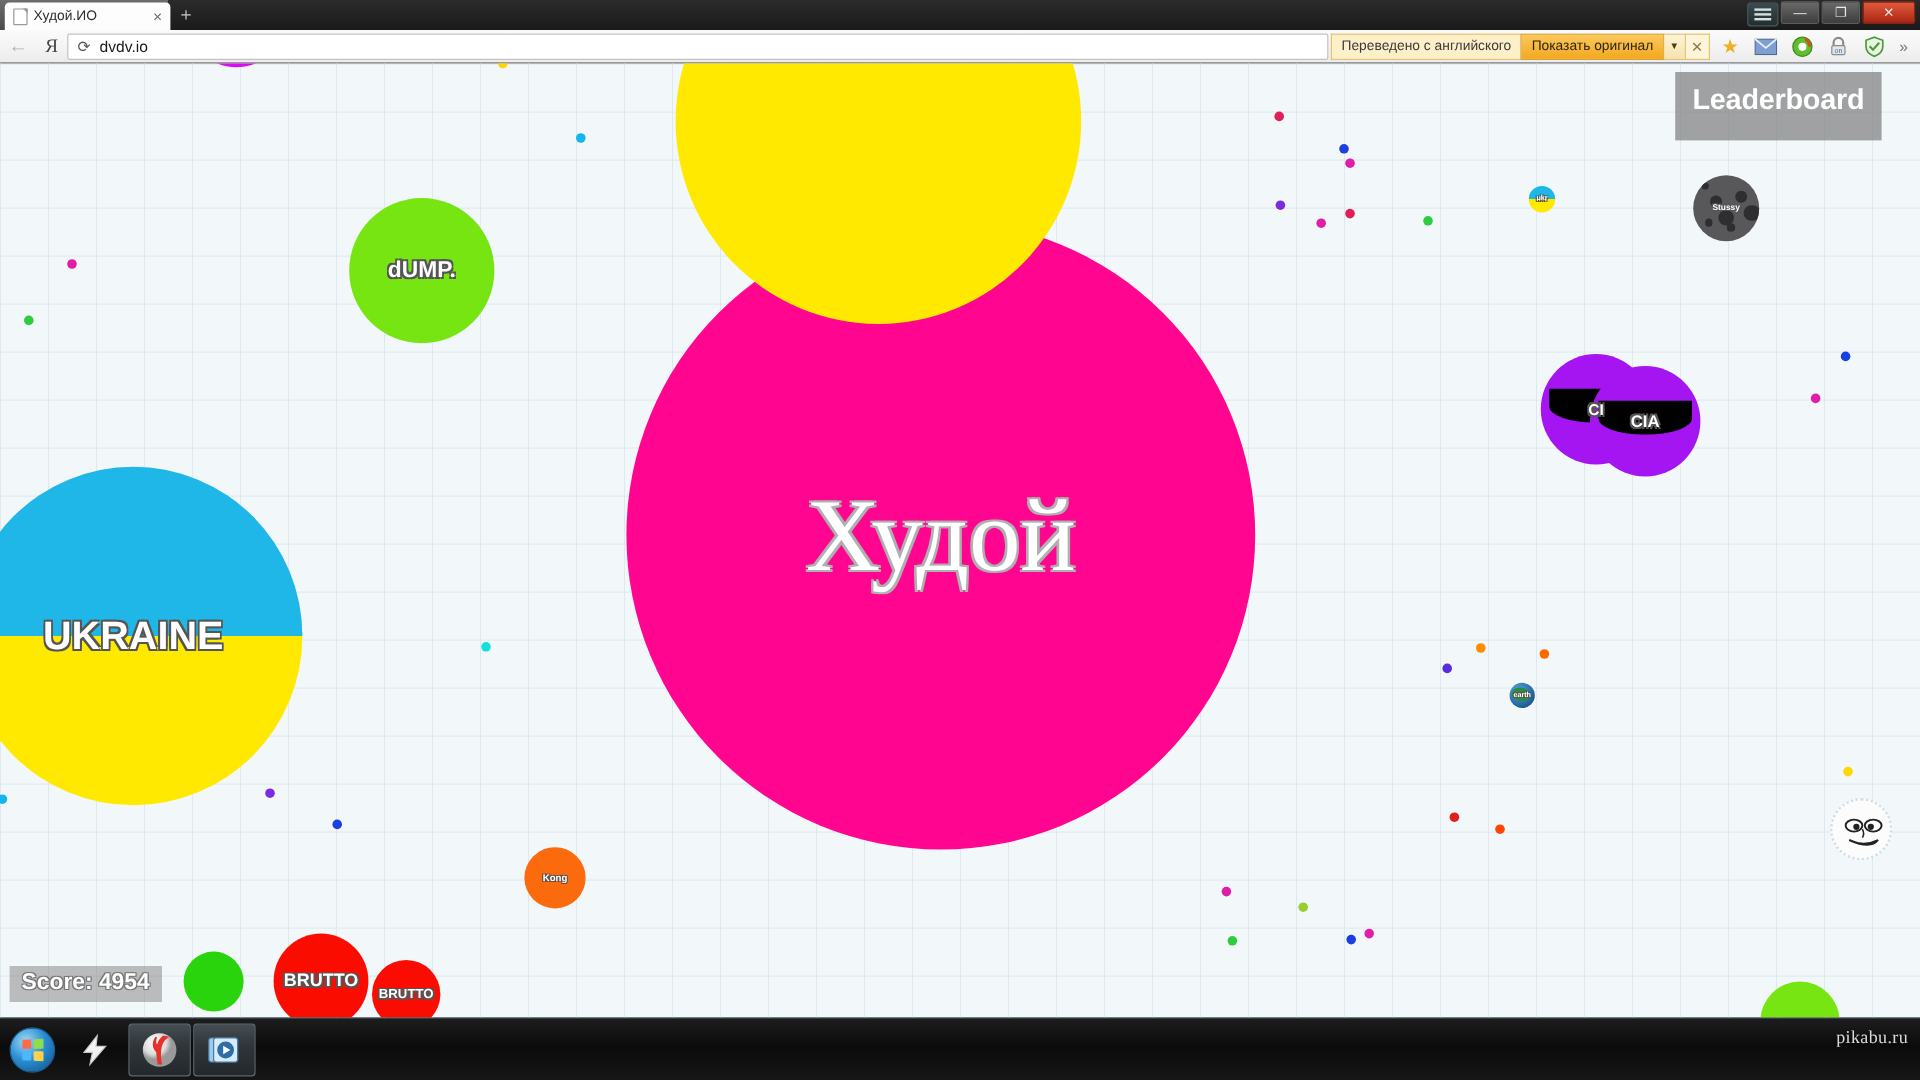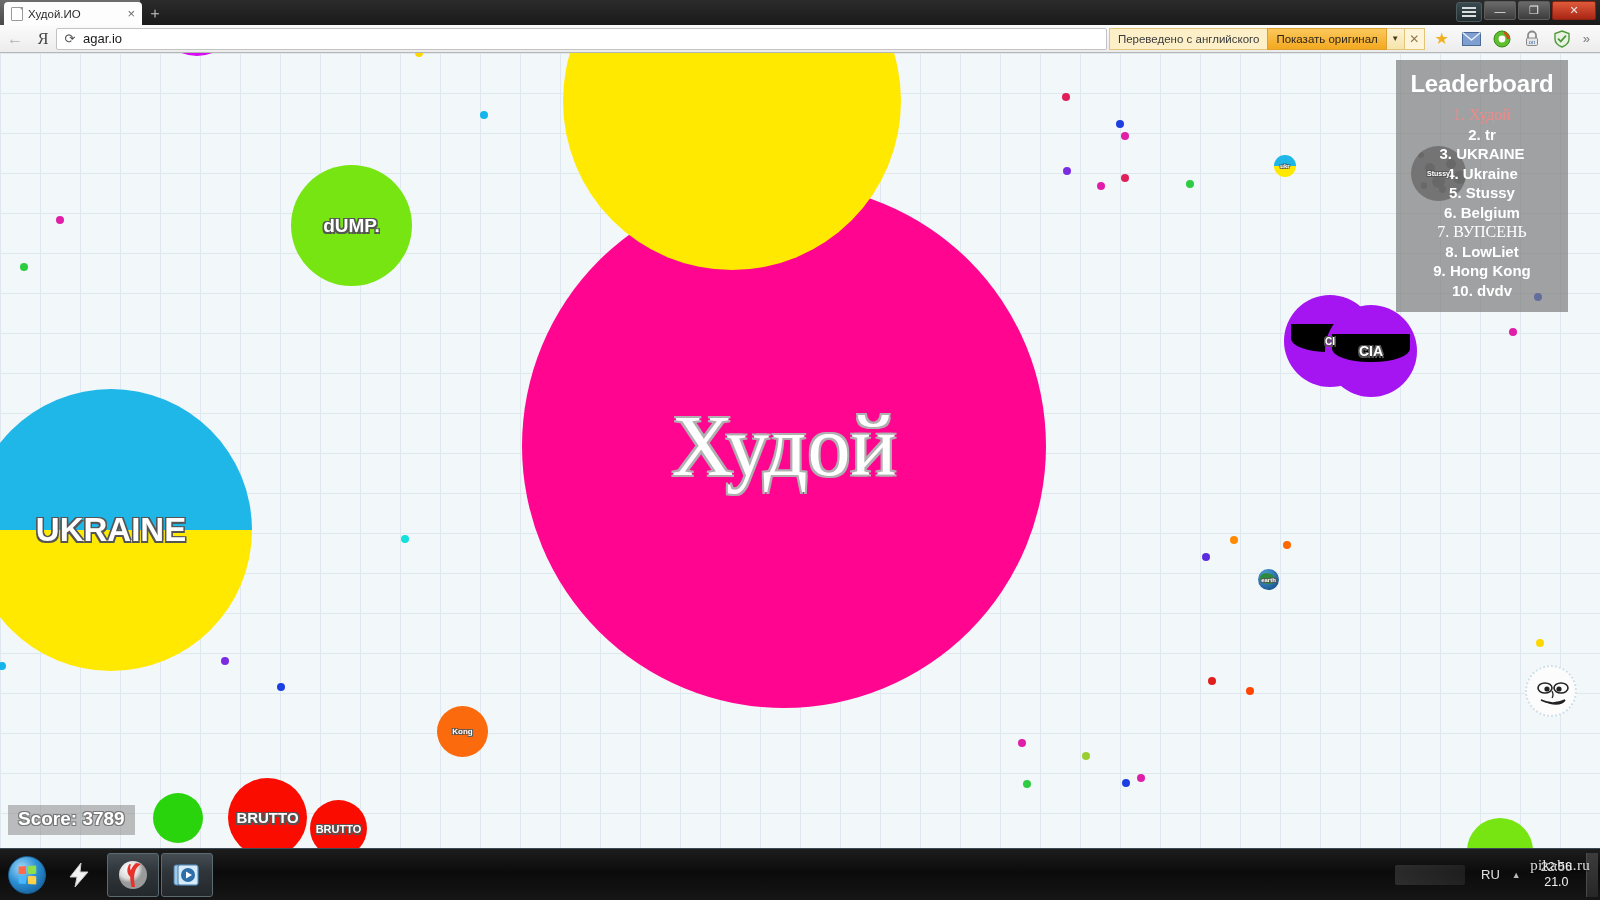--- a/index.html
+++ b/index.html
@@ -281,21 +281,21 @@
         <div class="win-btn">❐</div>
         <div class="win-btn close">✕</div>
       </div>
     </div>
 
     <div id="address-row">
       <div id="back-btn">←</div>
       <div id="yandex-logo">Я</div>
       <div id="omnibox">
         <span id="reload-icon">⟳</span>
-        <span id="url-text">agar.io</span>
+        <span id="url-text">dvdv.io</span>
       </div>
 
       <div id="translate-bar">
         <div id="translated-label">Переведено с английского</div>
         <div id="show-original-btn">Показать оригинал</div>
         <div id="translate-dropdown">▼</div>
         <div id="translate-close">✕</div>
       </div>
 
       <div id="bookmark-star">★</div>
@@ -378,21 +378,21 @@
             <span class="cell-name" style="font-size: 15px; position: relative; z-index: 3;">BRUTTO</span>
           </div>
           <div class="cell" style="left: 310px; top: 747px; width: 57px; height: 57px; background: rgb(250, 13, 0); overflow: hidden;">
             <span class="cell-name" style="font-size: 11px; position: relative; z-index: 3;">BRUTTO</span>
           </div>
           <div class="cell" style="left: 437px; top: 653px; width: 51px; height: 51px; background: rgb(251, 106, 12); overflow: hidden;">
             <span class="cell-name" style="font-size: 8px; position: relative; z-index: 3; text-shadow: rgb(85, 85, 85) -1px -1px 0px, rgb(85, 85, 85) 1px -1px 0px, rgb(85, 85, 85) -1px 1px 0px, rgb(85, 85, 85) 1px 1px 0px;">Kong</span>
           </div>
           <div class="cell" style="left: 1284px; top: 242px; width: 92px; height: 92px; background: rgb(165, 21, 241); overflow: hidden;">
             <span class="shades" style="left: 8%; top: 32%; width: 84%; height: 30%;"></span>
-            <span class="cell-name" style="font-size: 10px; position: relative; z-index: 3;">CI</span>
+            <span class="cell-name" style="font-size: 13px; position: relative; z-index: 3;">CI</span>
           </div>
           <div class="cell" style="left: 1325px; top: 252px; width: 92px; height: 92px; background: rgb(165, 21, 241); overflow: hidden;">
             <span class="shades" style="left: 8%; top: 32%; width: 84%; height: 30%;"></span>
             <span class="cell-name" style="font-size: 14px; position: relative; z-index: 3;">CIA</span>
           </div>
           <div class="cell" style="left: 563px; top: -121px; width: 338px; height: 338px; background: rgb(255, 233, 0); overflow: hidden;"></div>
           <div class="cell" style="left: 156px; top: -79px; width: 82px; height: 82px; background: rgb(214, 13, 242); overflow: hidden;"></div>
           <div class="cell" style="left: 153px; top: 740px; width: 50px; height: 50px; background: rgb(41, 212, 13); overflow: hidden;"></div>
           <div class="cell" style="left: 1467px; top: 765px; width: 66px; height: 66px; background: rgb(118, 229, 18); overflow: hidden;"></div>
           <div class="cell" style="left: 1411px; top: 93px; width: 55px; height: 55px; background: rgb(88, 88, 90); overflow: hidden;">
@@ -419,36 +419,24 @@
                 <circle cx="20" cy="22" r="2.6" fill="#222"></circle>
                 <circle cx="32" cy="22" r="2.6" fill="#222"></circle>
                 <path d="M14 33 q12 6 24 0 q-6 8 -24 0 Z" fill="none" stroke="#222" stroke-width="1.6"></path>
                 <path d="M25 24 q2 4 0 7" fill="none" stroke="#222" stroke-width="1.3"></path>
               </svg></span>
           </div>
         </div>
 
       <div id="leaderboard">
         <div id="leaderboard-title">Leaderboard</div>
-        <div id="leaderboard-entries">
-            <div class="lb-entry me">1. Худой</div>
-            <div class="lb-entry">2. tr</div>
-            <div class="lb-entry">3. UKRAINE</div>
-            <div class="lb-entry">4. Ukraine</div>
-            <div class="lb-entry">5. Stussy</div>
-            <div class="lb-entry">6. Belgium</div>
-            <div class="lb-entry serif">7. ВУПСЕНЬ</div>
-            <div class="lb-entry">8. LowLiet</div>
-            <div class="lb-entry">9. Hong Kong</div>
-            <div class="lb-entry">10. dvdv</div>
-          </div>
       </div>
 
       <div id="score-box">
-        <span id="score-text">Score: 3789</span>
+        <span id="score-text">Score: 4954</span>
       </div>
 
     </div>
   </div>
 
   <div id="watermark">pikabu.ru</div>
 
   <div id="taskbar">
     <div id="start-orb">
       <div class="orb">
@@ -484,25 +472,15 @@
 
     <div class="tb-item active">
       <svg width="30" height="26" viewBox="0 0 30 26">
         <rect x="2" y="3" width="24" height="20" rx="2" fill="#9ecbe8" stroke="#4a7ba6"></rect>
         <rect x="6" y="3" width="20" height="20" rx="2" fill="#d6ecfa" stroke="#4a7ba6"></rect>
         <circle cx="16" cy="13" r="7" fill="#2e6ea8"></circle>
         <path d="M14 9.5 L20 13 L14 16.5 Z" fill="#fff"></path>
       </svg>
     </div>
 
-    <div id="tray">
-      <div id="tray-hidden-icons"></div>
-      <div id="tray-lang">RU</div>
-      <div id="tray-arrow">▲</div>
-      <div id="tray-clock">
-        <div>22:56</div>
-        <div>21.0</div>
-      </div>
-      <div id="show-desktop"></div>
-    </div>
   </div>
 
 </div>
 
 </body></html>

